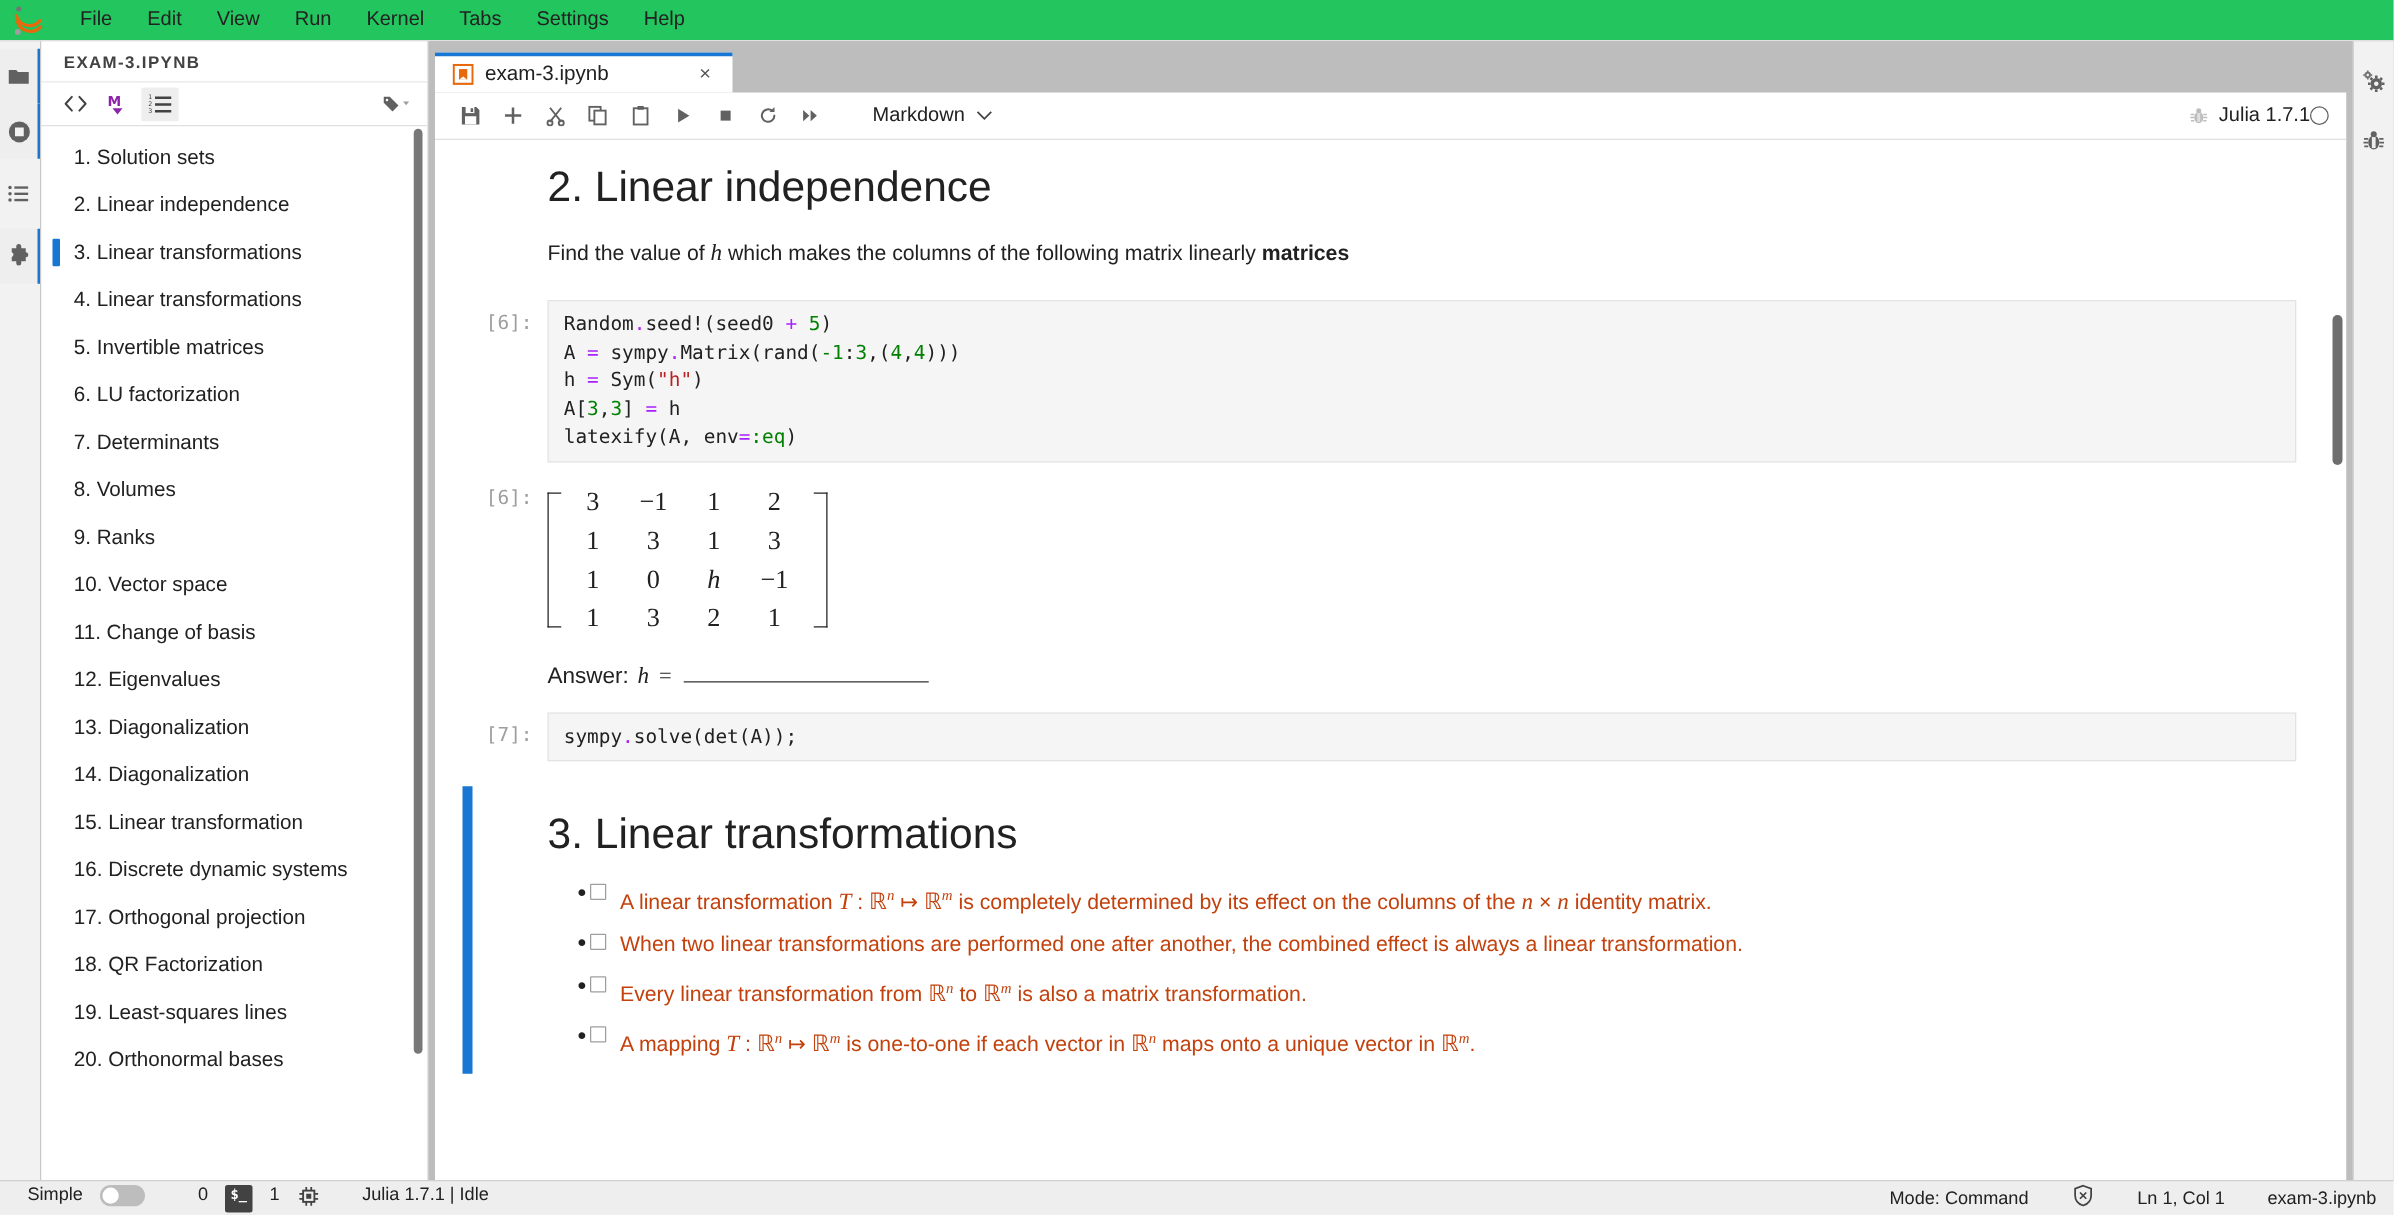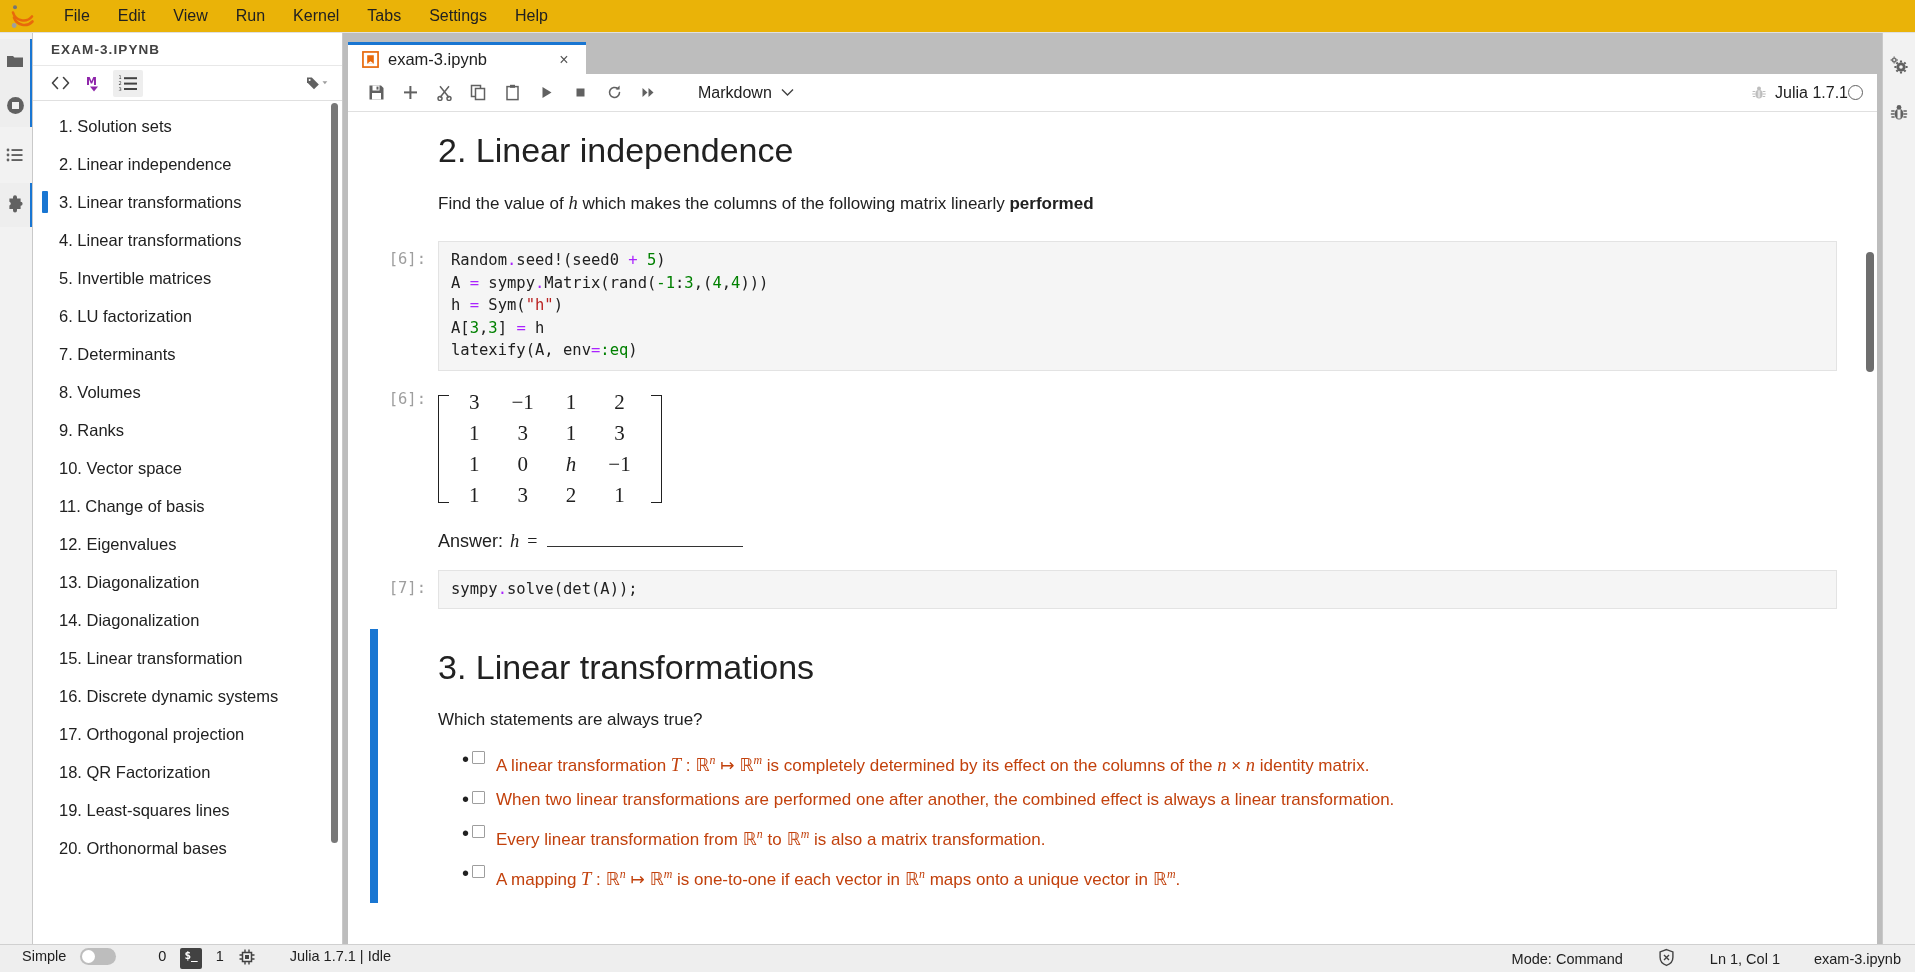--- a/index.html
+++ b/index.html
@@ -10,21 +10,21 @@
     font-family: "Liberation Sans", sans-serif;
     background: #fff;
     -webkit-font-smoothing: antialiased;
   }
 
   #app { position: relative; width: 1915px; height: 972px; display: flex; flex-direction: column; }
 
   
   .menubar {
     height: 33px; min-height: 33px;
-    background: #eab308;
+    background: #22c55e;
     display: flex; align-items: center;
     border-bottom: 1px solid #e0e0e0;
     padding-left: 6px;
   }
   .jp-logo { width: 34px; height: 30px; position: relative; margin-right: 10px; }
   .jp-logo svg { position: absolute; left: 3px; top: 2px; }
   .menu-item {
     font-size: 16px; color: #212121;
     padding: 4px 14px;
     cursor: default;
@@ -483,21 +483,21 @@
         </div>
 
         <div class="nb-content">
           <div class="nb-scrollbar"></div>
 
           <div class="cell">
             <div class="cell-marker"></div>
             <div class="cell-prompt"></div>
             <div class="cell-body">
               <div class="md-h1">2. Linear independence</div>
-              <div class="md-p"><span>Find the value of </span><span class="mathit">h</span><span> which makes the columns of the following matrix linearly </span><b>performed</b></div>
+              <div class="md-p"><span>Find the value of </span><span class="mathit">h</span><span> which makes the columns of the following matrix linearly </span><b>matrices</b></div>
             </div>
           </div>
 
           <div class="cell" style="margin-top:14px;">
             <div class="cell-marker"></div>
             <div class="cell-prompt">[6]:</div>
             <div class="cell-body">
               <div class="codecell"><span>Random<span class="tk-dot">.</span>seed!(seed0 <span class="tk-op">+</span> <span class="tk-num">5</span>)</span>
 <span>A <span class="tk-op">=</span> sympy<span class="tk-dot">.</span>Matrix(rand(<span class="tk-num">-1</span>:<span class="tk-num">3</span>,(<span class="tk-num">4</span>,<span class="tk-num">4</span>)))</span>
 <span>h <span class="tk-op">=</span> Sym(<span class="tk-str">"h"</span>)</span>
@@ -564,21 +564,20 @@
             <div class="cell-body">
               <div class="codecell"><span>sympy<span class="tk-dot">.</span>solve(det(A));</span></div>
             </div>
           </div>
 
           <div class="cell" style="margin-top:20px;">
             <div class="cell-marker sel"></div>
             <div class="cell-prompt"></div>
             <div class="cell-body">
               <div class="md-h1">3. Linear transformations</div>
-              <div class="md-p">Which statements are always true?</div>
               <ul class="stmts">
                 <li>
                   <span class="chk"></span>
                   <span>A linear transformation&nbsp;<span class="mathit">T</span> : <span class="bb">ℝ<span class="sup">n</span></span> ↦ <span class="bb">ℝ<span class="sup">m</span></span> is completely determined by its effect on the columns of the <span class="mathit">n</span> × <span class="mathit">n</span> identity matrix.</span>
                 </li>
                 <li>
                   <span class="chk"></span>
                   <span>When two linear transformations are performed one after another, the combined effect is always a linear transformation.</span>
                 </li>
                 <li>

